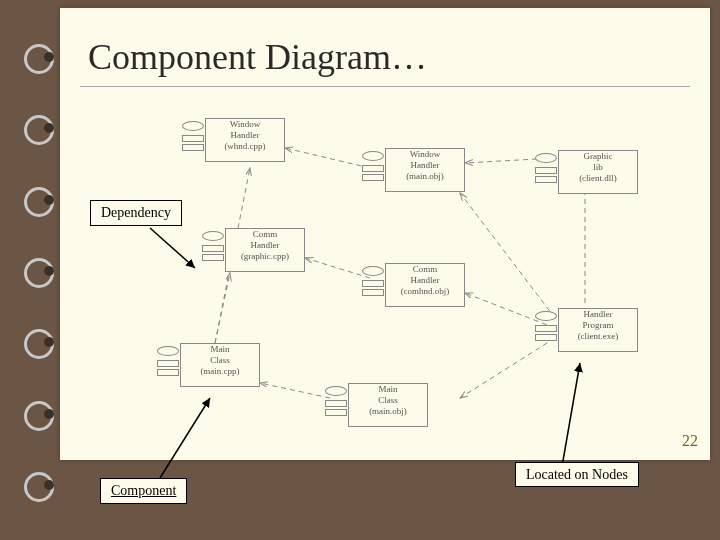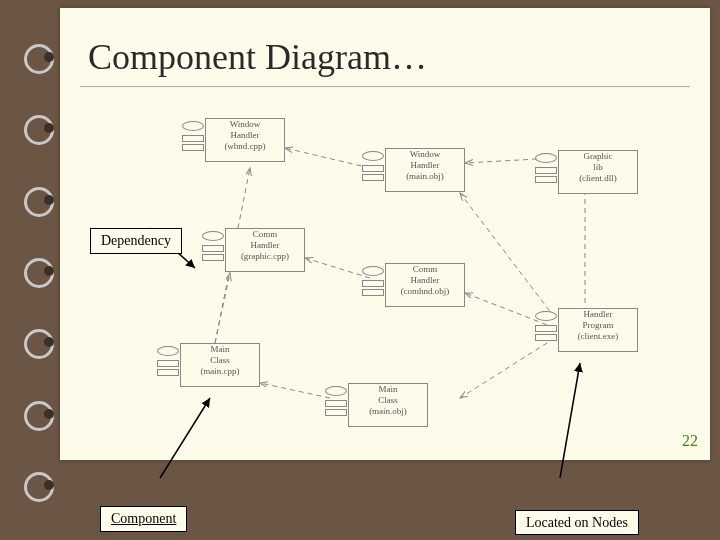--- a/index.html
+++ b/index.html
@@ -114,21 +114,20 @@
     border: 1.5px solid #000;
     font-size: 14px;
     font-family: 'Times New Roman', serif;
     color: #000;
     text-align: center;
     display: flex;
     align-items: center;
     justify-content: center;
     padding: 4px 10px;
     z-index: 5;
-    margin-top: 28px;
   }
   .pagenum {
     position: absolute;
     right: 12px;
     bottom: 10px;
     font-size: 16px;
     color: #4d7c0f;
     font-family: 'Times New Roman', serif;
   }
   svg.arrows {
@@ -266,18 +265,18 @@
           <div class="tab-rect"></div>
           <div class="tab-rect"></div>
         </div>
       <span>Main</span>
       <span>Class</span>
       <span>(main.obj)</span>
     </div>
 
     <div class="callout" style="left:30px; top:92px;">Dependency</div>
     <div class="callout" style="left:40px; top:370px;text-decoration:underline;">Component</div>
-    <div class="callout" style="left:455px; top:374px; line-height:1.1;">Located on Nodes</div>
+    <div class="callout" style="left:455px; top:354px; line-height:1.1;">Located on Nodes</div>
 
   </div>
 
   <div class="pagenum">22</div>
 </div>
 
 </body></html>

